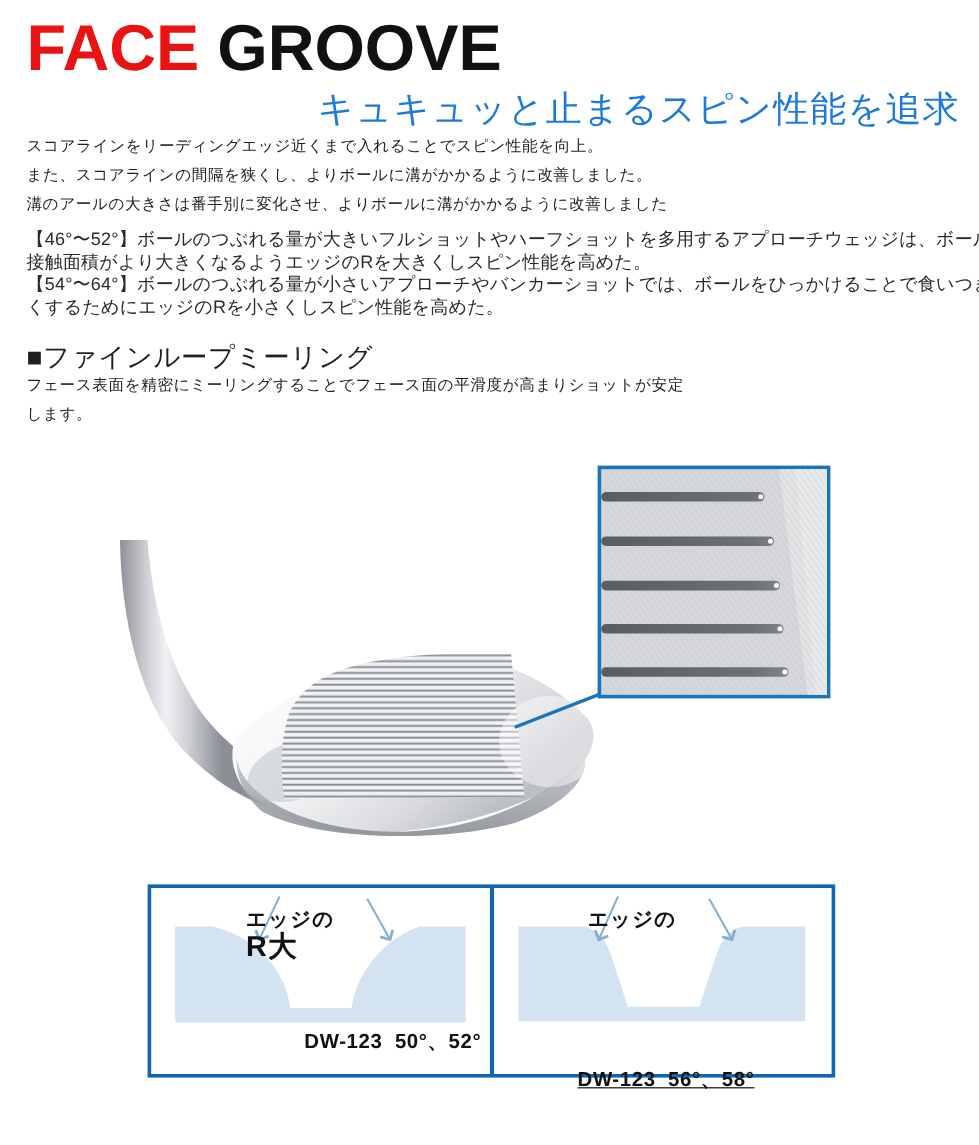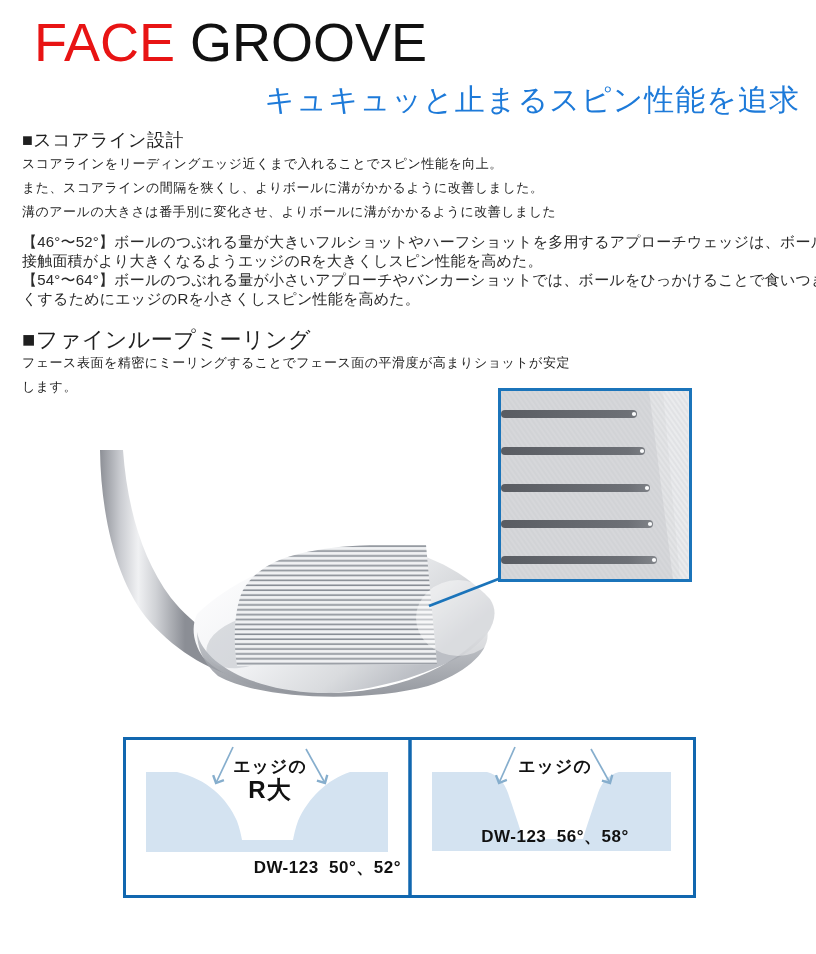--- a/index.html
+++ b/index.html
@@ -1,39 +1,39 @@
 <!DOCTYPE html>
 <html style="--accent_red: #e81414; --accent_blue: #1d7ad9; --diagram_border: #1167af; --diagram_fill: #d4e3f1; --inset_border: #1b74ba; --arrow_blue: #86aecd;"><head>
 <meta charset="utf-8">
 <style>
   html,body{margin:0;padding:0;background:#fff;}
   .page{
     position:relative;width:816px;height:954px;background:#fff;overflow:hidden;
     font-family:"Liberation Sans","DejaVu Sans",sans-serif;color:#1f1f1f;
   }
   .content{position:absolute;left:22px;top:0;width:778px;}
-  h1.title{margin:12px;padding-top:2px;font-size:54px;line-height:56px;font-weight:normal;letter-spacing:0;}
+  h1.title{margin:0;padding-top:12px;font-size:54px;line-height:56px;font-weight:bold;letter-spacing:0;}
   .t-red{color:var(--accent_red);}
   .t-black{color:#111;}
   h2.subtitle{margin:6px 0 0 0;font-size:30px;line-height:36px;font-weight:normal;color:var(--accent_blue);letter-spacing:1px;text-align:right;}
   .sec-h{margin-top:11px;font-size:18px;line-height:23px;letter-spacing:.5px;}
   .body-line{margin:0;font-size:13px;line-height:24px;letter-spacing:.5px;white-space:pre;}
   .note{margin-top:8px;}
   .note-line{margin:0;font-size:15px;line-height:19px;letter-spacing:.2px;color:#2a2a2a;white-space:pre;}
   .sec-h2{margin-top:20px;font-size:22px;line-height:23px;letter-spacing:.5px;}
   svg.art{position:absolute;left:0;top:0;width:816px;height:954px;}
   
   .diag-border{fill:#ffffff;stroke:var(--diagram_border);stroke-width:3px;}
   .diag-divider{stroke:var(--diagram_border);stroke-width:3.5px;}
   .diag-fill{fill:var(--diagram_fill);}
   .diag-arrow{stroke:var(--arrow_blue);stroke-width:1.7px;fill:none;}
   .connector{stroke:var(--inset_border);stroke-width:2.8px;}
   .inset-frame{fill:#d6d7da;stroke:var(--inset_border);stroke-width:3px;}
   
-  .edge-label{position:absolute;width:130px;text-align:center;font-weight:bold;color:#111;}
+  .edge-label{position:absolute;width:130px;text-align:left;font-weight:bold;color:#111;}
   .edge-l1{font-size:17px;line-height:20px;letter-spacing:1px;}
   .edge-l2{font-size:24px;line-height:26px;letter-spacing:1px;}
   .caption{position:absolute;width:262px;text-align:center;font-weight:bold;font-size:17px;letter-spacing:.5px;color:#111;white-space:pre;}
 </style>
 </head>
 <body>
 
 <div class="page">
 
   <svg class="art" viewBox="0 0 816 954" aria-hidden="true">
@@ -111,21 +111,20 @@
       <line class="diag-arrow" x1="515" y1="747" x2="499" y2="783" marker-end="url(#ah)"></line>
       <line class="diag-arrow" x1="591" y1="749" x2="610" y2="783" marker-end="url(#ah)"></line>
     </g>
   </svg>
 
   <div class="content">
     <h1 class="title"><span class="t-red">FACE</span><span class="t-black"> GROOVE</span></h1>
     <h2 class="subtitle">キュキュッと止まるスピン性能を追求</h2>
 
     <div>
-      <div class="sec-h">■スコアライン設計</div>
       <p class="body-line">スコアラインをリーディングエッジ近くまで入れることでスピン性能を向上。</p>
       <p class="body-line">また、スコアラインの間隔を狭くし、よりボールに溝がかかるように改善しました。</p>
       <p class="body-line">溝のアールの大きさは番手別に変化させ、よりボールに溝がかかるように改善しました</p>
       <div class="note">
         <p class="note-line">【46°〜52°】ボールのつぶれる量が大きいフルショットやハーフショットを多用するアプローチウェッジは、ボールとの</p>
         <p class="note-line">接触面積がより大きくなるようエッジのRを大きくしスピン性能を高めた。</p>
         <p class="note-line">【54°〜64°】ボールのつぶれる量が小さいアプローチやバンカーショットでは、ボールをひっかけることで食いつきを良</p>
         <p class="note-line">くするためにエッジのRを小さくしスピン性能を高めた。</p>
       </div>
     </div>
@@ -138,15 +137,15 @@
   </div>
 
   <div class="edge-label" style="left:205px;top:757px;">
     <div class="edge-l1">エッジの</div>
     <div class="edge-l2">R大</div>
   </div>
   <div class="edge-label" style="left:490px;top:757px;">
     <div class="edge-l1">エッジの</div>
   </div>
   <div class="caption" style="left:139px;top:856px;text-align:right;">DW-123  50°、52°</div>
-  <div class="caption" style="left:424px;top:825px;">DW-123  56°、58°</div>
+  <div class="caption" style="left:424px;top:888px;text-decoration:underline;">DW-123  56°、58°</div>
 
 </div>
 
 </body></html>

